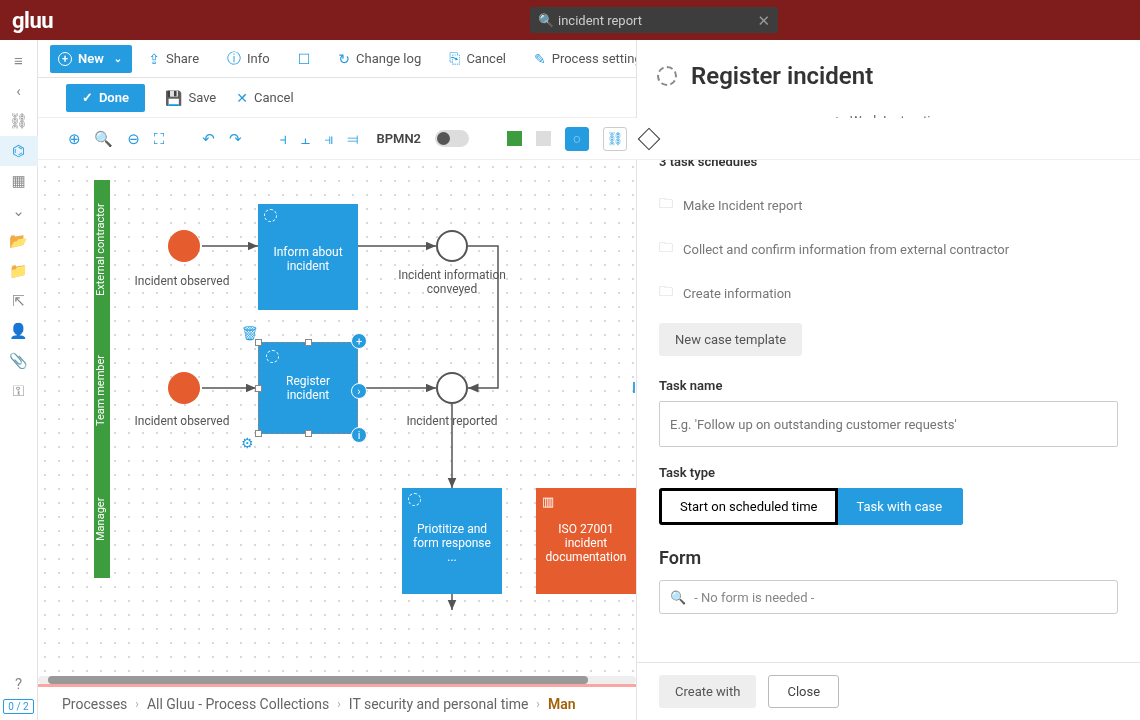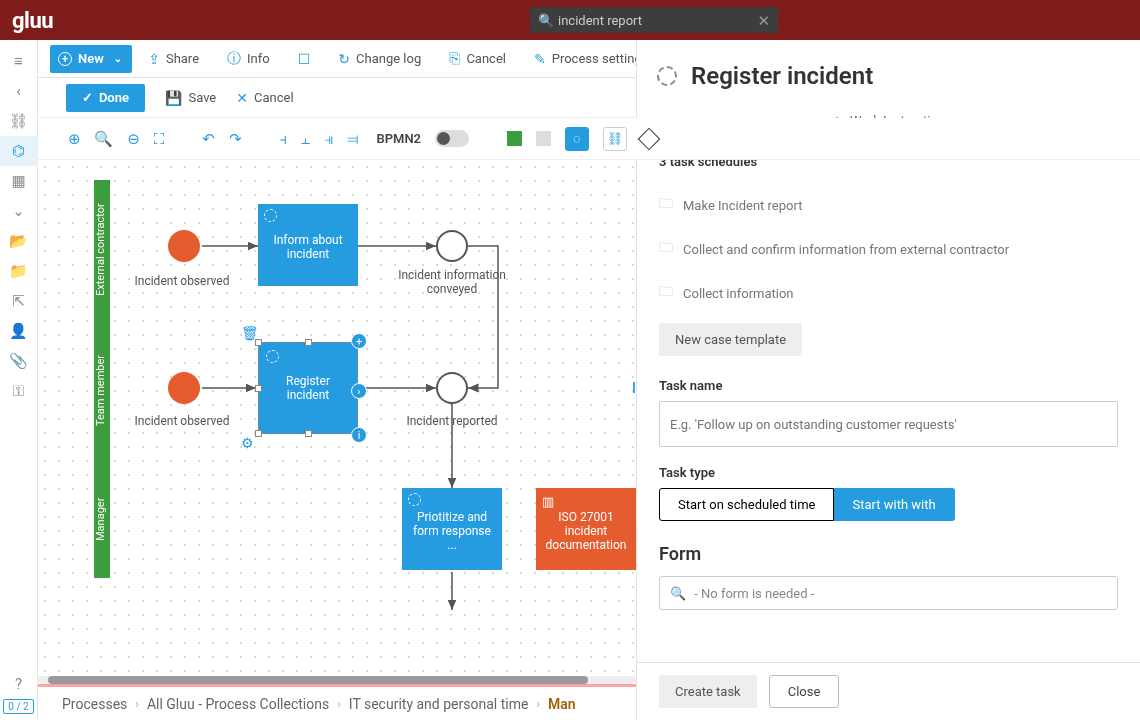--- a/index.html
+++ b/index.html
@@ -51,21 +51,21 @@
 .canvas { position: absolute; left: 38px; top: 160px; right: 504px; bottom: 44px; overflow: hidden; background-image: radial-gradient(#d9d9d9 1px, transparent 1px); background-size: 14px 14px; background-position: 0 0; }
 .canvas-inner { position: relative; width: 100%; height: 100%; padding-left: 40px; }
 .lane-col { position: absolute; left: 56px; top: 20px; width: 16px; }
 .lane { width: 16px; writing-mode: vertical-rl; transform: rotate(180deg); color: #fff; font-size: 11px; text-align: center; padding: 6px 0; }
 .lane-ext { background: #3d9c3d; height: 140px; }
 .lane-tm  { background: #3d9c3d; height: 140px; }
 .lane-mgr { background: #3d9c3d; height: 118px; }
 
 .node-start { position: absolute; width: 32px; height: 32px; border-radius: 50%; background: #e55c2e; }
 .node-gateway { position: absolute; width: 32px; height: 32px; border-radius: 50%; border: 2px solid #555; background: #fff; }
-.node-task { position: absolute; width: 100px; height: 82px; background: #259be0; color: #fff; font-size: 12px; display: flex; align-items: center; justify-content: center; text-align: center; padding: 12px 8px 8px; }
+.node-task { position: absolute; width: 100px; height: 106px; background: #259be0; color: #fff; font-size: 12px; display: flex; align-items: center; justify-content: center; text-align: center; padding: 12px 8px 8px; }
 .node-task .loop { position: absolute; top: 5px; left: 6px; width: 13px; height: 13px; border: 1.6px dashed rgba(255,255,255,0.95); border-radius: 50%; }
 .node-task.red { background: #e55c2e; }
 .node-selected { position: absolute; width: 100px; height: 92px; background: #259be0; color: #fff; font-size: 12px; display: flex; align-items: center; justify-content: center; text-align: center; padding: 8px; border: 1.5px dashed #888; }
 .node-selected .loop { position: absolute; top: 7px; left: 7px; width: 13px; height: 13px; border: 1.6px dashed rgba(255,255,255,0.95); border-radius: 50%; }
 .sel-handle { position: absolute; width: 7px; height: 7px; background: #fff; border: 1px solid #888; }
 .sel-badge { position: absolute; width: 16px; height: 16px; border-radius: 50%; background: #259be0; color: #fff; font-size: 11px; display: flex; align-items: center; justify-content: center; border: 1.5px solid #fff; }
 .sel-icon { position:absolute; color:#259be0; font-size:14px; }
 .caption { position: absolute; font-size: 12px; color: #555; text-align: center; width: 120px; }
 
 .edge { stroke: #555; stroke-width: 1.5; fill: none; }
@@ -91,21 +91,21 @@
 .rp-tab-underline { position: absolute; right: 0; bottom: -1px; width: 64px; height: 3px; background: #259be0; }
 
 .rp-body { flex: 1; overflow: auto; padding: 16px 22px; }
 .rp-sub { font-size: 13px; font-weight: 600; color: #333; margin-bottom: 14px; }
 .sched-item { display: flex; align-items: center; gap: 10px; color: #777; font-size: 13px; padding: 10px 0; }
 .sched-ico { color: #bbb; font-size: 14px; }
 .btn-grey { background: #eee; border: none; border-radius: 3px; padding: 9px 16px; font-size: 13px; color: #555; cursor: pointer; margin: 8px 0 18px; }
 .field-label { font-size: 13px; font-weight: 600; color: #333; margin: 4px 0 8px; }
 .text-input { width: 100%; height: 46px; border: 1px solid #ccc; border-radius: 2px; padding: 16px 10px; font-size: 13px; }
 .seg { display: flex; margin: 8px 0 22px; }
-.seg-btn { flex: 0 0 auto; padding: 8px 18px; font-size: 13px; border: 1px solid #000000; background: #fff; cursor: pointer; }
+.seg-btn { flex: 0 0 auto; padding: 8px 18px; font-size: 13px; border: 3px solid #000000; background: #fff; cursor: pointer; }
 .seg-btn:first-child { border-radius: 3px 0 0 3px; }
 .seg-btn:last-child { border-radius: 0 3px 3px 0; border-left: none; }
 .seg-btn.active { background: #259be0; color: #fff; border-color: #259be0; }
 .form-hd { font-size: 18px; font-weight: 600; color: #333; margin: 8px 0 12px; }
 .form-select { width: 100%; height: 34px; border: 1px solid #ccc; border-radius: 3px; display: flex; align-items: center; padding: 0 10px; gap: 8px; color: #888; font-size: 13px; }
 
 .rp-footer { border-top: 1px solid #e3e3e3; padding: 12px 22px; display: flex; gap: 12px; }
 .btn-flat { background: #eee; border: none; border-radius: 3px; padding: 8px 16px; font-size: 13px; color: #555; cursor: pointer; }
 .btn-outline { background: #fff; border: 1px solid #bbb; border-radius: 3px; padding: 8px 18px; font-size: 13px; color: #444; cursor: pointer; }
 </style>
@@ -308,36 +308,36 @@
     <div class="sched-item">
         <span class="sched-ico">🗀</span>
         <span>Make Incident report</span>
       </div>
     <div class="sched-item">
         <span class="sched-ico">🗀</span>
         <span>Collect and confirm information from external contractor</span>
       </div>
     <div class="sched-item">
         <span class="sched-ico">🗀</span>
-        <span>Collect information</span>
+        <span>Create information</span>
       </div>
     <button class="btn-grey">New case template</button>
 
     <div class="field-label">Task name</div>
     <input class="text-input" placeholder="E.g. 'Follow up on outstanding customer requests'" style="">
 
     <div class="field-label" style="margin-top:18px;">Task type</div>
     <div class="seg">
       <button class="seg-btn">Start on scheduled time</button>
-      <button class="seg-btn active">Start with with</button>
+      <button class="seg-btn active">Task with case</button>
     </div>
 
     <div class="form-hd">Form</div>
     <div class="form-select">
       <span>🔍</span>
       <span>- No form is needed -</span>
     </div>
   </div>
   <div class="rp-footer">
-    <button class="btn-flat">Create task</button>
+    <button class="btn-flat">Create with</button>
     <button class="btn-outline">Close</button>
   </div>
 </div>
 
 </body></html>

